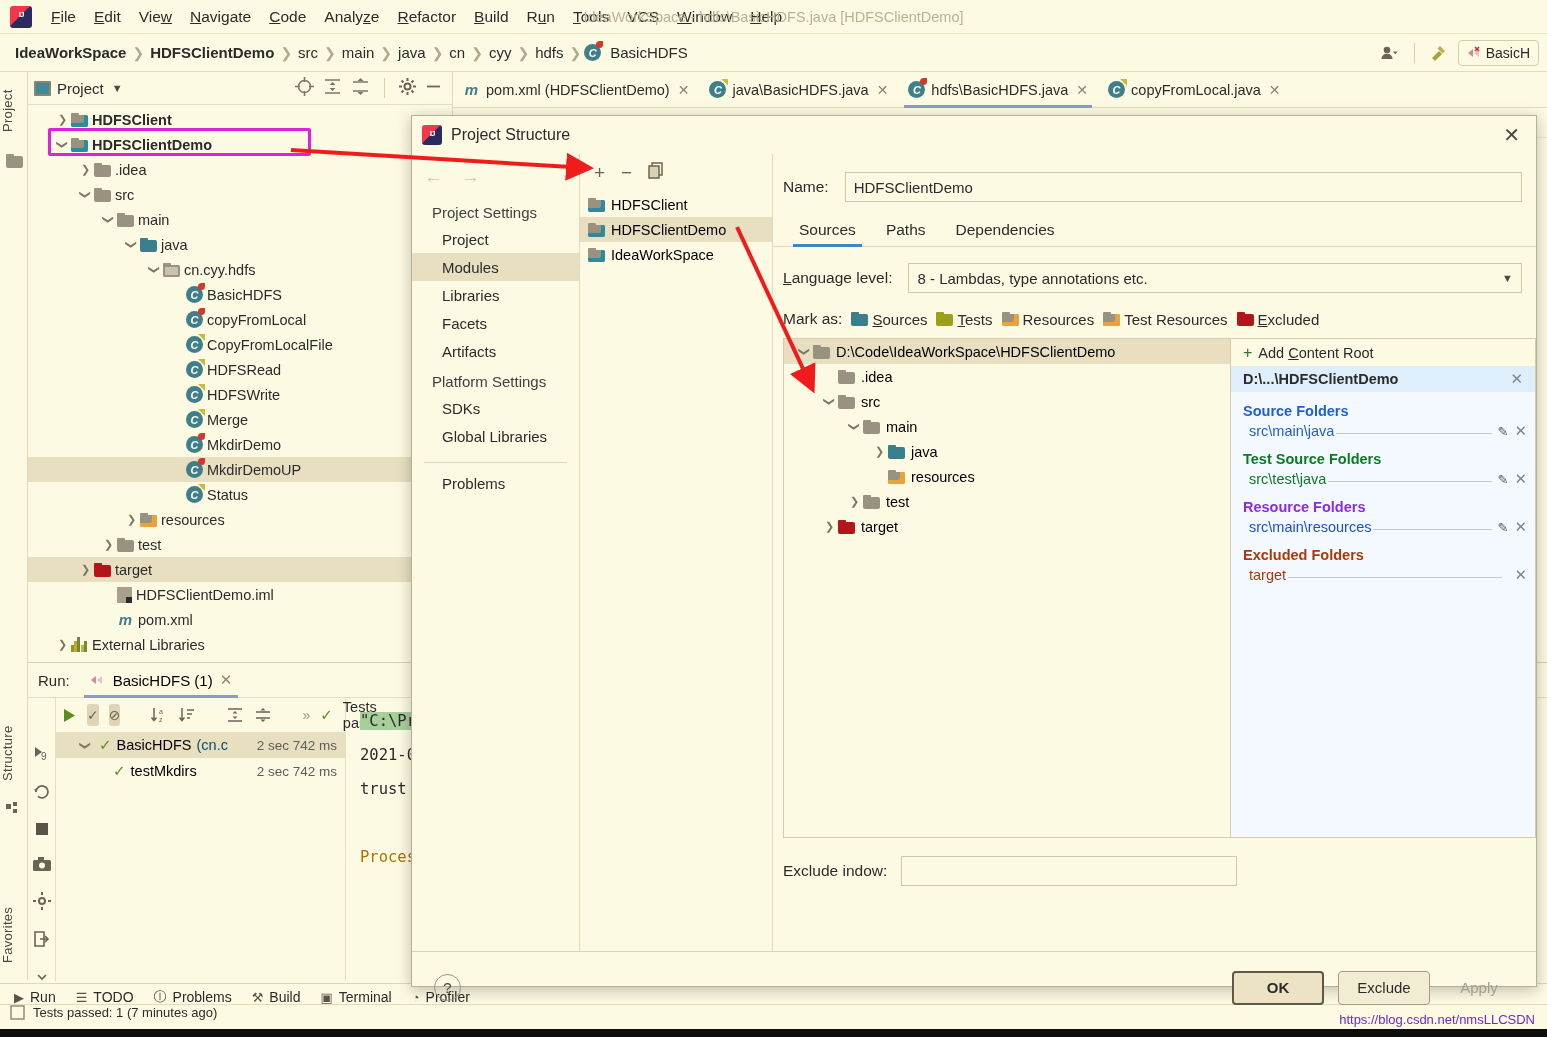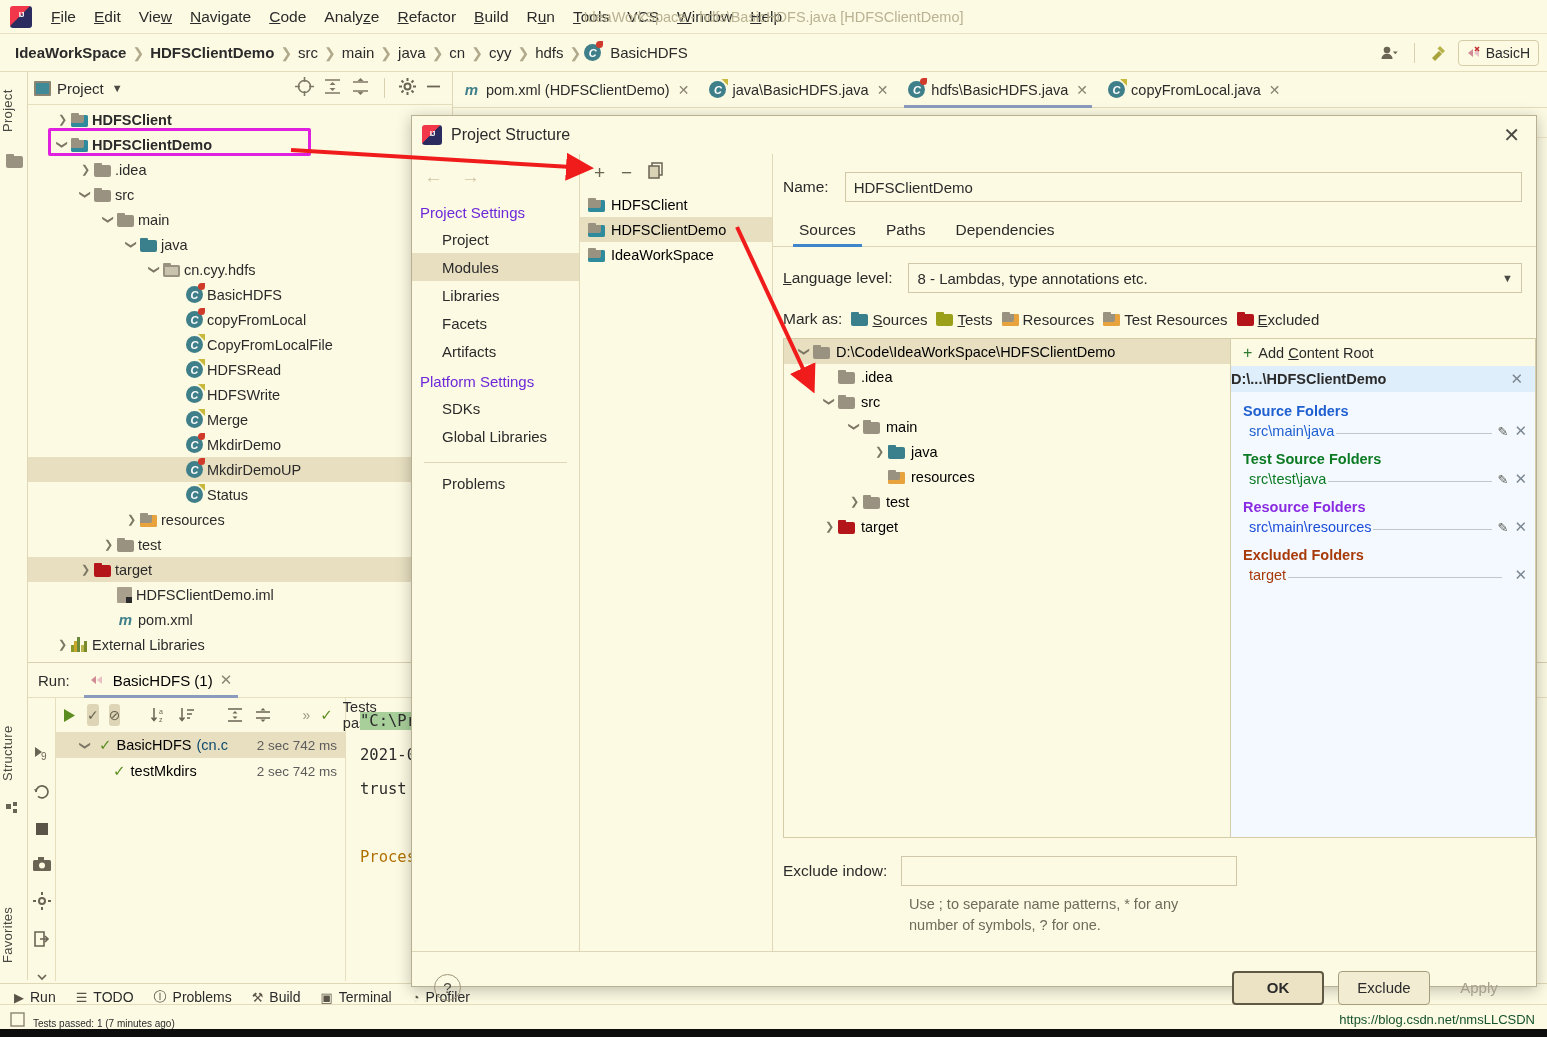--- a/index.html
+++ b/index.html
@@ -189,41 +189,41 @@
 
   
   .toolbar-bottom {
     position: absolute; left: 0; bottom: 27px; width: 1547px; height: 27px;
     display: flex; align-items: center; gap: 20px; padding-left: 14px;
     font-size: 14px; color: #2b2b2b; border-top: 1px solid #dfd8b6; background: #fdfae3;
   }
   .tbitem { display: flex; align-items: center; gap: 6px; }
   .statusbar {
     position: absolute; left: 0; bottom: 8px; width: 1547px; height: 25px;
-    display: flex; align-items: flex-end; padding-left: 10px; gap: 8px;
-    font-size: 10px; color: #2b2b2b; border-top: 1px solid #e3dcba; background: #fdfae3;
-  }
-  .watermark { position:absolute; right: 12px; bottom: 10px; font-size: 13px; color: #14532d; }
+    display: flex; align-items: flex-start; padding-left: 10px; gap: 8px;
+    font-size: 13px; color: #2b2b2b; border-top: 1px solid #e3dcba; background: #fdfae3;
+  }
+  .watermark { position:absolute; right: 12px; bottom: 10px; font-size: 13px; color: #6d28d9; }
   .blackbar { position: absolute; left: 0; bottom: 0; width: 1547px; height: 8px; background: #0d0d0d; }
 
   
   .dialog {
     position: absolute; left: 411px; top: 115px; width: 1126px; height: 872px;
     background: #fdfae3; border: 1px solid #b8b092;
     box-shadow: 0 3px 14px rgba(0,0,0,.25);
   }
   .dlg-title { height: 38px; display: flex; align-items: center; padding: 0 10px; gap: 9px; }
   .dlg-title-text { font-size: 16px; color: #2b2b2b; }
   .dlg-close { margin-left: auto; font-size: 20px; color: #4a4a44; line-height: 1; padding-right: 6px; }
   .dlg-body { display: flex; height: 797px; }
 
   .nav-col { width: 168px; border-right: 1px solid #e0d9b8; padding-top: 4px; }
   .nav-arrows { height: 38px; display: flex; align-items: center; gap: 18px; padding-left: 12px;
                 color: #cdc5a6; font-size: 19px; }
-  .nav-group { font-size: 15px; color: #6d28d9; padding: 8px 0 4px 8px; }
+  .nav-group { font-size: 15px; color: #404040; padding: 8px 0 4px 20px; }
   .nav-entry { height: 28px; display: flex; align-items: center; padding-left: 30px;
                font-size: 15px; color: #2b2b2b; }
   .nav-entry.sel { background: #e8dfc0; }
   .nav-div { height: 1px; background: #ddd6b6; margin: 12px 12px 6px 12px; }
 
   .mod-col { width: 193px; border-right: 1px solid #e0d9b8; }
   .mod-toolbar { height: 38px; display: flex; align-items: center; gap: 16px; padding-left: 14px;
                  font-size: 19px; color: #6a6454; }
   .mod-row { height: 25px; display: flex; align-items: center; gap: 6px; padding-left: 8px; font-size: 14.5px; }
   .mod-row.sel { background: #e8dfc0; }
@@ -249,21 +249,21 @@
   .markbtn u { text-decoration: underline; }
 
   .roots-area { display: flex; margin: 10px 0 0 10px; height: 500px; }
   .roots-tree { flex: 1; border: 1px solid #d5cdaa; border-right: none; background: #fdfae3; overflow: hidden; }
   .rrow { height: 25px; display: flex; align-items: center; font-size: 14.5px; white-space: nowrap; }
   .rrow.sel { background: #e8dfc0; }
   .roots-side { width: 306px; border: 1px solid #d5cdaa; background: #f3f9ff; }
   .addroot { height: 27px; display: flex; align-items: center; gap: 6px; padding-left: 12px;
              font-size: 14.5px; color: #2b2b2b; background: #fdfae3; }
   .addroot u { text-decoration: underline; }
-  .rootpath { height: 26px; display: flex; align-items: center; 
+  .rootpath { height: 26px; display: flex; align-items: center; padding-left: 12px;
               font-size: 14.5px; font-weight: bold; color: #2b2b2b; background: #dfeefb; }
   .folder-group { padding-left: 12px; padding-top: 11px; }
   .fg-title { font-size: 14.5px; font-weight: bold; }
   .fg-item { display: flex; align-items: center; font-size: 14.5px; padding-top: 3px; padding-right: 8px; }
   .fg-item .dash { flex: 1; border-bottom: 1px solid #bfc7cf; margin: 0 6px 4px 2px; height: 10px; }
   .xbtn { color: #7c8690; font-size: 15px; padding-left: 6px; }
   .pencil { color: #5a5a52; font-size: 13px; }
   .excl-row { display: flex; align-items: center; gap: 14px; padding: 18px 0 0 10px; }
   .excl-field { width: 336px; height: 30px; border: 1px solid #cfc7a8; background: #fdfae3; }
   .excl-hint { padding: 8px 0 0 136px; font-size: 14.5px; color: #6f6a5a; line-height: 1.45; }
@@ -972,24 +972,20 @@
                   </div>
                 </div>
               </div>
           </div>
         </div>
 
         <div class="excl-row">
           <span class="lbl">Exclude indow:</span>
           <span class="excl-field"></span>
         </div>
-        <div class="excl-hint">
-          <div>Use ; to separate name patterns, * for any</div>
-          <div>number of symbols, ? for one.</div>
-        </div>
       </div>
     </div>
 
     <div class="dlg-footer">
       <div class="helpbtn">?</div>
       <div class="btns">
         <div class="btn default">OK</div>
         <div class="btn">Exclude</div>
         <div class="btn flat">Apply</div>
       </div>

